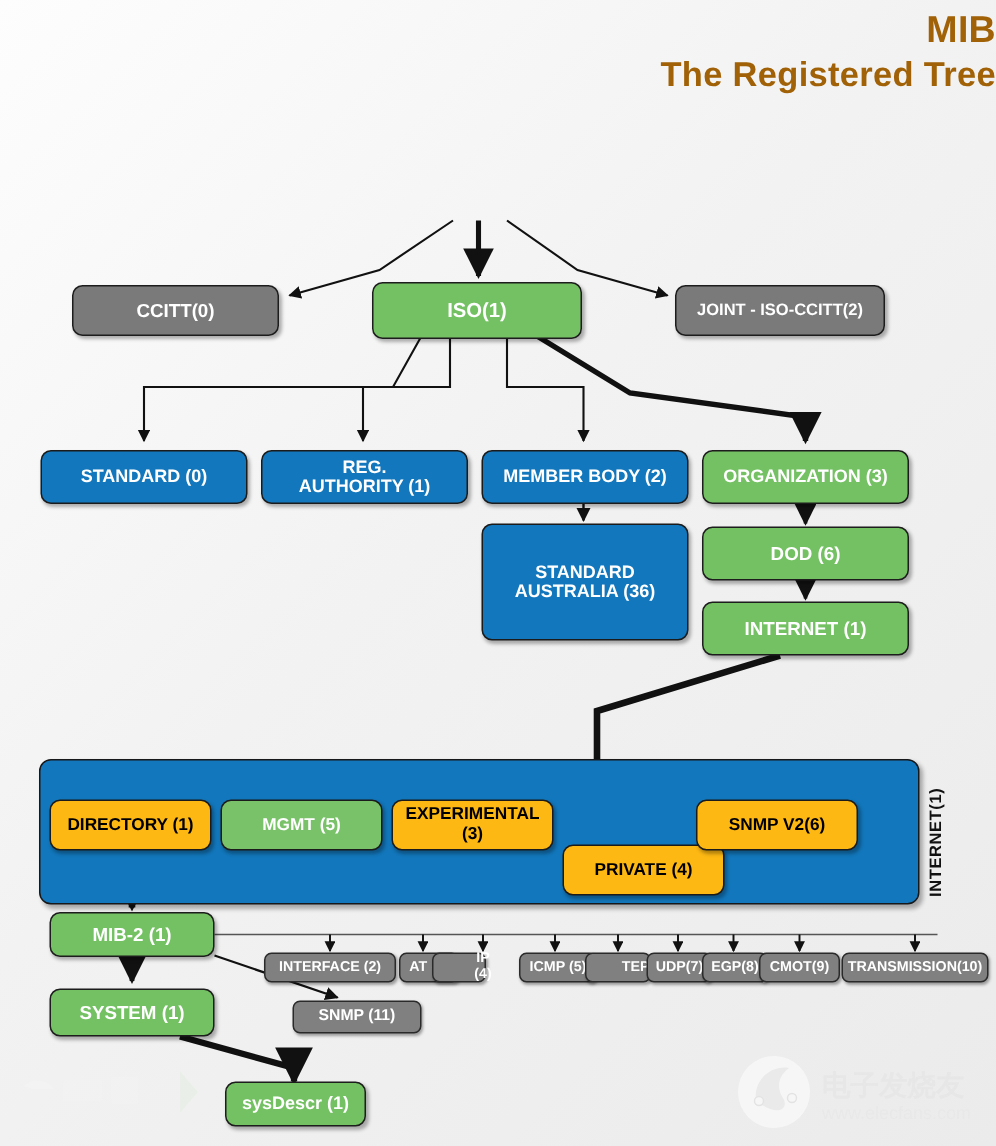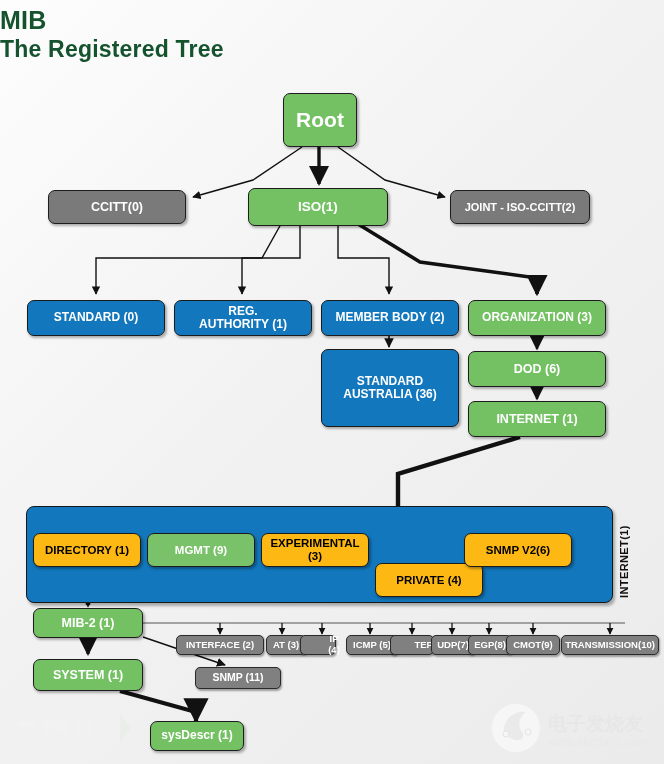--- a/index.html
+++ b/index.html
@@ -6,21 +6,21 @@
   body{
     width:664px;height:764px;
     background:linear-gradient(135deg,#fdfdfd 0%,#f2f2f2 45%,#ebebeb 100%);
     font-family:"Liberation Sans",sans-serif;
     position:relative;overflow:hidden;
   }
   #stage{position:absolute;inset:0;}
 
   .title{
     position:absolute;left:0;right:0;top:6px;
-    text-align:left;color:#14532d;
+    text-align:right;color:#a16207;
     font-weight:bold;font-size:25px;line-height:29px;
     letter-spacing:.2px;
   }
   .title .l2{font-size:23px;}
 
   svg.edges{position:absolute;left:0;top:0;width:664px;height:764px;overflow:visible;}
 
   .node{
     position:absolute;box-sizing:border-box;
     border-radius:7px;border:1.5px solid #1b1b1b;
@@ -112,23 +112,20 @@
     <path d="M452,623 L452,634" fill="none" stroke="#111" stroke-width="1.3" marker-end="url(#ahT)"></path>
     <path d="M489,623 L489,634" fill="none" stroke="#111" stroke-width="1.3" marker-end="url(#ahT)"></path>
     <path d="M533,623 L533,634" fill="none" stroke="#111" stroke-width="1.3" marker-end="url(#ahT)"></path>
     <path d="M610,623 L610,634" fill="none" stroke="#111" stroke-width="1.3" marker-end="url(#ahT)"></path>
 
     <path d="M143,637 L225,665" fill="none" stroke="#111" stroke-width="1.5" marker-end="url(#ah)"></path>
 
     <path d="M120,691 L196,712 L196,721" fill="none" stroke="#111" stroke-width="4.2" marker-end="url(#ah)"></path>
   </svg>
 
-  <div class="node green" style="left:283px;top:93px;width:74px;height:54px;font-size:21px;">
-    <span>Root</span>
-  </div>
 
   <div class="node gray" style="left:48px;top:190px;width:138px;height:34px;font-size:12.5px;">
     <span>CCITT(0)</span>
   </div>
 
   <div class="node green" style="left:248px;top:188px;width:140px;height:38px;font-size:13.5px;">
     <span>ISO(1)</span>
   </div>
 
   <div class="node gray" style="left:450px;top:190px;width:140px;height:34px;font-size:11px;">
@@ -167,21 +164,21 @@
 
   <div class="panel" style="left:26px;top:506px;width:587px;height:97px;"></div>
 
   <div class="vlabel" style="left:618px;top:512px;height:86px;">INTERNET(1)</div>
 
   <div class="node orange" style="left:33px;top:533px;width:108px;height:34px;font-size:11.5px;">
     <span>DIRECTORY (1)</span>
   </div>
 
   <div class="node greenlite" style="left:147px;top:533px;width:108px;height:34px;font-size:11.5px;">
-    <span>MGMT (9)</span>
+    <span>MGMT (5)</span>
   </div>
 
   <div class="node orange" style="left:261px;top:533px;width:108px;height:34px;font-size:11.5px;">
     <span>EXPERIMENTAL (3)</span>
   </div>
 
   <div class="node orange" style="left:375px;top:533px;width:108px;height:34px;font-size:11.5px;margin-top:30px;">
     <span>PRIVATE (4)</span>
   </div>
 
@@ -200,21 +197,21 @@
   <div class="node green" style="left:150px;top:721px;width:94px;height:30px;font-size:12px;">
     <span>sysDescr (1)</span>
   </div>
 
   <div class="node smallgray" style="left:176px;top:635px;width:88px;height:20px;font-size:9.5px;">
     <span>INTERFACE (2)</span>
   </div>
   <div class="node smallgray" style="left:266px;top:635px;width:40px;height:20px;font-size:9.5px;">
     <span>AT (3)</span>
   </div>
-  <div class="node smallgray" style="left:300px;top:635px;width:36px;height:20px;font-size:9.5px;padding-left:32px;">
+  <div class="node smallgray" style="left:288px;top:635px;width:36px;height:20px;font-size:9.5px;padding-left:32px;">
     <span>IP (4)</span>
   </div>
   <div class="node smallgray" style="left:346px;top:635px;width:52px;height:20px;font-size:9.5px;">
     <span>ICMP (5)</span>
   </div>
   <div class="node smallgray" style="left:390px;top:635px;width:44px;height:20px;font-size:9.5px;padding-left:35px;">
     <span>TEP(6)</span>
   </div>
   <div class="node smallgray" style="left:431px;top:635px;width:44px;height:20px;font-size:9.5px;">
     <span>UDP(7)</span>

